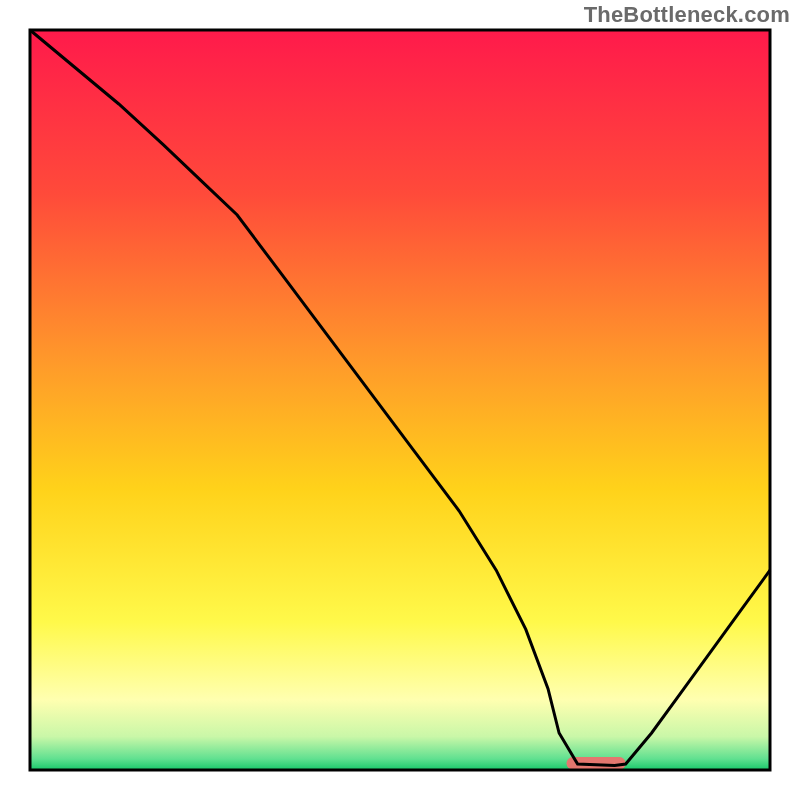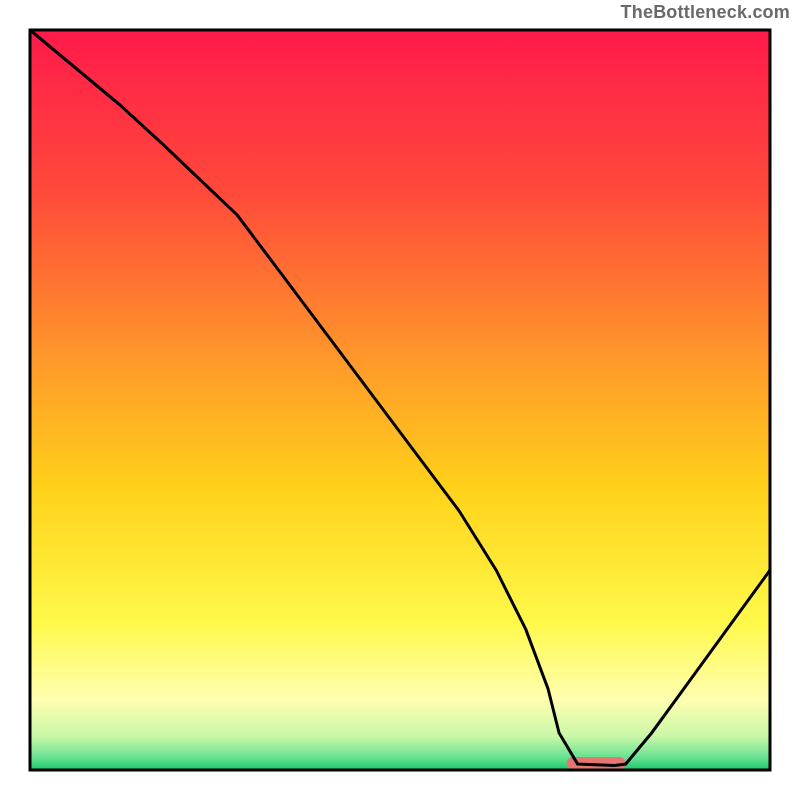--- a/index.html
+++ b/index.html
@@ -12,21 +12,21 @@
   }
   .chart-wrap {
     position: relative;
     width: 800px;
     height: 800px;
   }
   .watermark {
     position: absolute;
     top: 2px;
     right: 10px;
-    font-size: 18px;
+    font-size: 22px;
     font-weight: 600;
     color: #6a6a6a;
     letter-spacing: 0.2px;
     user-select: none;
   }
   svg.plot {
     position: absolute;
     left: 0;
     top: 0;
   }

